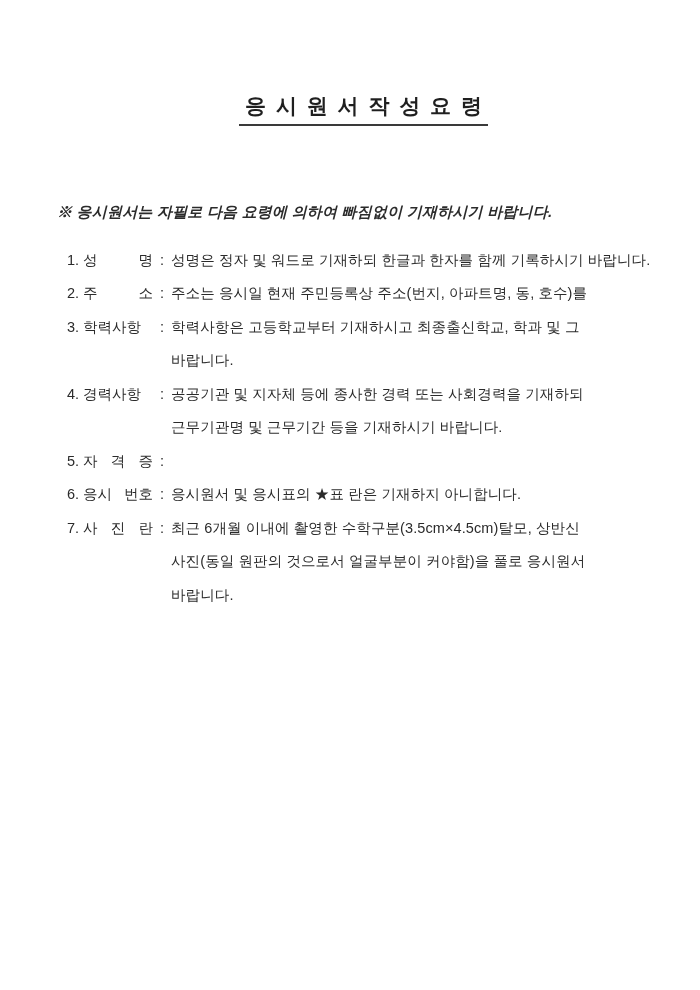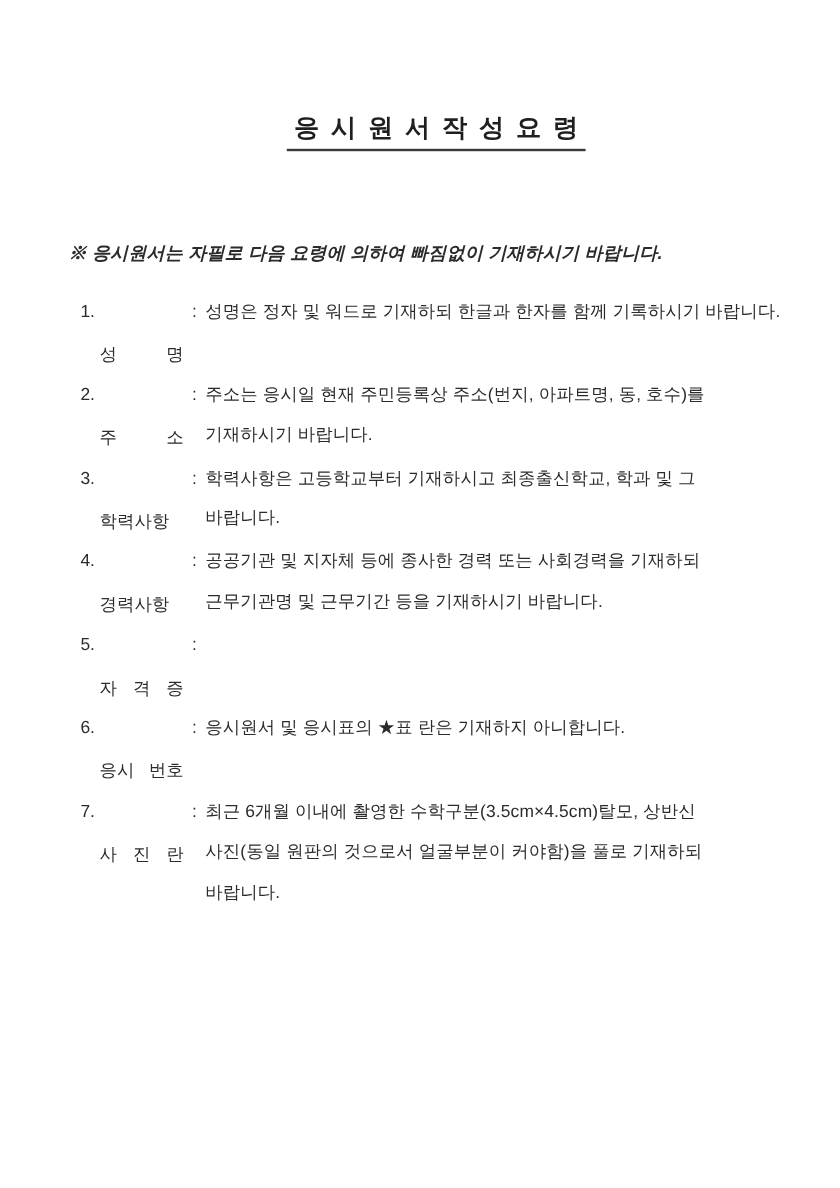--- a/index.html
+++ b/index.html
@@ -68,21 +68,20 @@
     line-height: 33.5px;
     white-space: nowrap;
   }
   .item .label {
     flex: 0 0 70px;
     line-height: 33.5px;
     text-align: justify;
     text-align-last: justify;
     white-space: normal;
     overflow: hidden;
-    margin-top: 36px;
   }
   .item .sep {
     flex: 0 0 18px;
     text-align: center;
     line-height: 33.5px;
   }
   .item .content {
     flex: 1 1 auto;
     min-width: 0;
   }
@@ -112,21 +111,20 @@
             <div class="line">성명은 정자 및 워드로 기재하되 한글과 한자를 함께 기록하시기 바랍니다.</div>
           </span>
   </li>
 
   <li class="item">
     <span class="no">2.</span>
     <span class="label">주 소</span>
     <span class="sep">:</span>
     <span class="content">
             <div class="line">주소는 응시일 현재 주민등록상 주소(번지, 아파트명, 동, 호수)를</div>
-            <div class="line">기재하시기 바랍니다.</div>
           </span>
   </li>
 
   <li class="item">
     <span class="no">3.</span>
     <span class="label">학력사항</span>
     <span class="sep">:</span>
     <span class="content">
             <div class="line">학력사항은 고등학교부터 기재하시고 최종출신학교, 학과 및 그</div>
             <div class="line">바랍니다.</div>
@@ -157,19 +155,19 @@
             <div class="line">응시원서 및 응시표의 ★표 란은 기재하지 아니합니다.</div>
           </span>
   </li>
 
   <li class="item">
     <span class="no">7.</span>
     <span class="label">사 진 란</span>
     <span class="sep">:</span>
     <span class="content">
             <div class="line">최근 6개월 이내에 촬영한 수학구분(3.5cm×4.5cm)탈모, 상반신</div>
-            <div class="line">사진(동일 원판의 것으로서 얼굴부분이 커야함)을 풀로 기재하되</div>
+            <div class="line">사진(동일 원판의 것으로서 얼굴부분이 커야함)을 풀로 응시원서</div>
             <div class="line">바랍니다.</div>
           </span>
   </li>
 </ol>
   </div>
 </div>
 
 </body></html>

